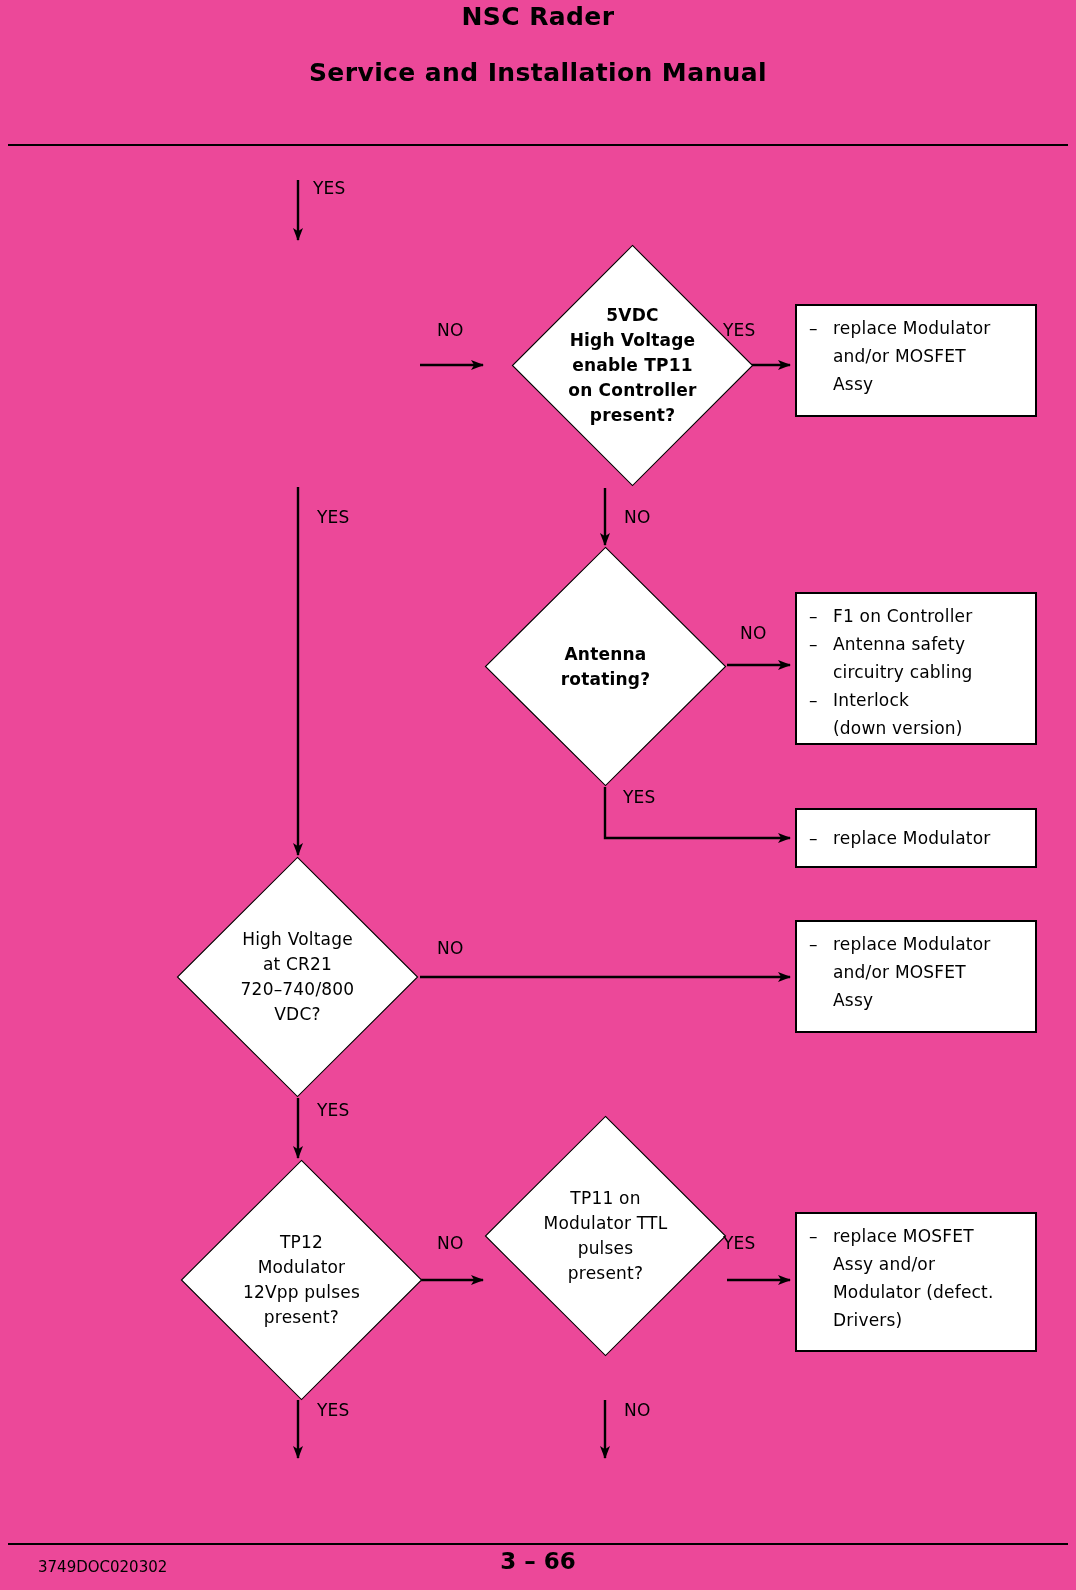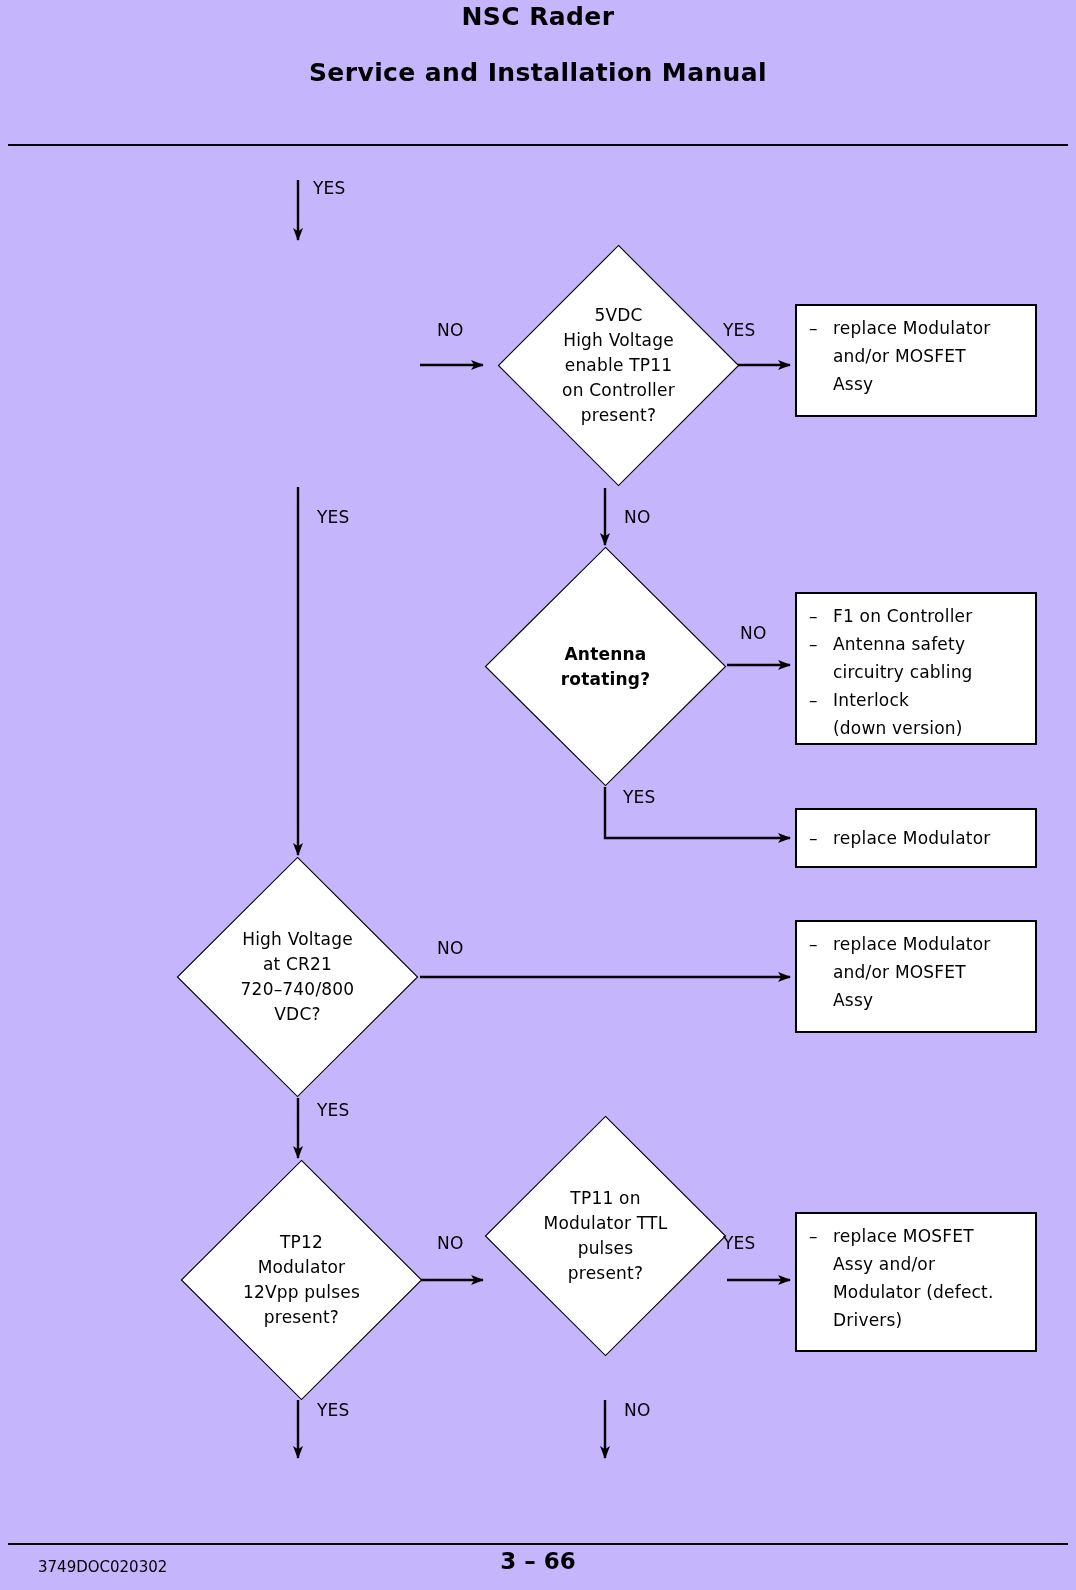--- a/index.html
+++ b/index.html
@@ -8,21 +8,21 @@
     background: #ffffff;
   }
   body {
     font-family: "DejaVu Sans", sans-serif;
     color: #000000;
   }
   #page {
     position: relative;
     width: 1076px;
     height: 1590px;
-    background: #c4b5fd;
+    background: #ec4899;
     overflow: hidden;
   }
 
   
   .hdr-title {
     position: absolute;
     left: 0;
     width: 1076px;
     text-align: center;
     font-weight: bold;
@@ -167,21 +167,21 @@
 
       <line x1="298" y1="1400" x2="298" y2="1458" marker-end="url(#arw)"></line>
 
       <line x1="727" y1="1280" x2="790" y2="1280" marker-end="url(#arw)"></line>
 
       <line x1="605" y1="1400" x2="605" y2="1458" marker-end="url(#arw)"></line>
     </g>
   </svg>
 
 
-  <div class="diamond" style="left:496px; top:243px; width:245px; height:245px;">
+  <div class="diamond" style="left:510px; top:243px; width:245px; height:245px;font-weight:bold;">
     <svg class="shape" viewBox="0 0 100 100" preserveAspectRatio="none">
       <polygon points="50,1 99,50 50,99 1,50" fill="#fff" stroke="#000" stroke-width="1.1" vector-effect="non-scaling-stroke"></polygon>
     </svg>
     <div class="dtext">5VDC
 High Voltage
 enable TP11
 on Controller
 present?</div>
   </div>
 

